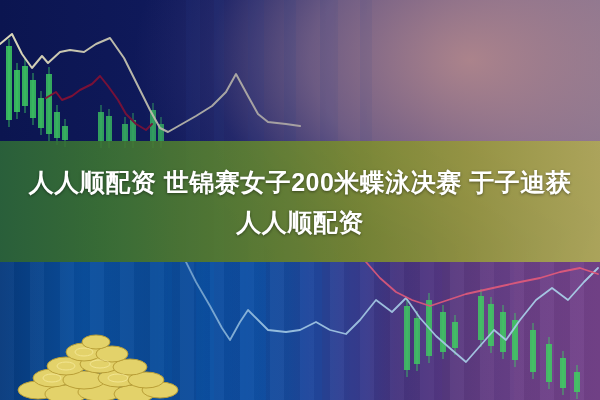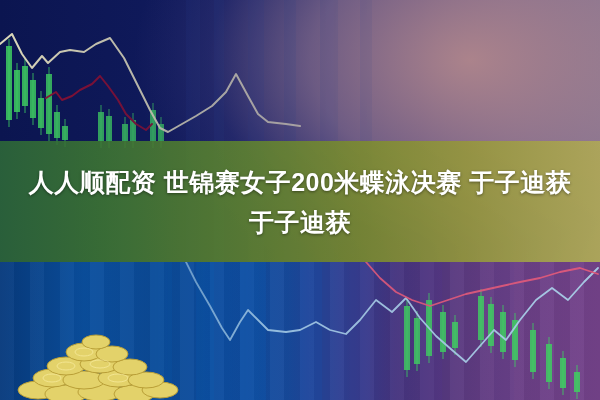--- a/index.html
+++ b/index.html
@@ -226,16 +226,16 @@
       <ellipse cx="58" cy="36" rx="9" ry="4"></ellipse>
       <ellipse cx="110" cy="48" rx="10" ry="4"></ellipse>
       <ellipse cx="44" cy="48" rx="9" ry="4"></ellipse>
     </g>
   </svg>
 
   <div id="green-band"></div>
 
   <div id="title-block">
     <div class="title-line">人人顺配资 世锦赛女子200米蝶泳决赛 于子迪获</div>
-    <div class="title-line">于子迪获</div>
+    <div class="title-line">人人顺配资</div>
   </div>
 
 </div>
 
 </body></html>

